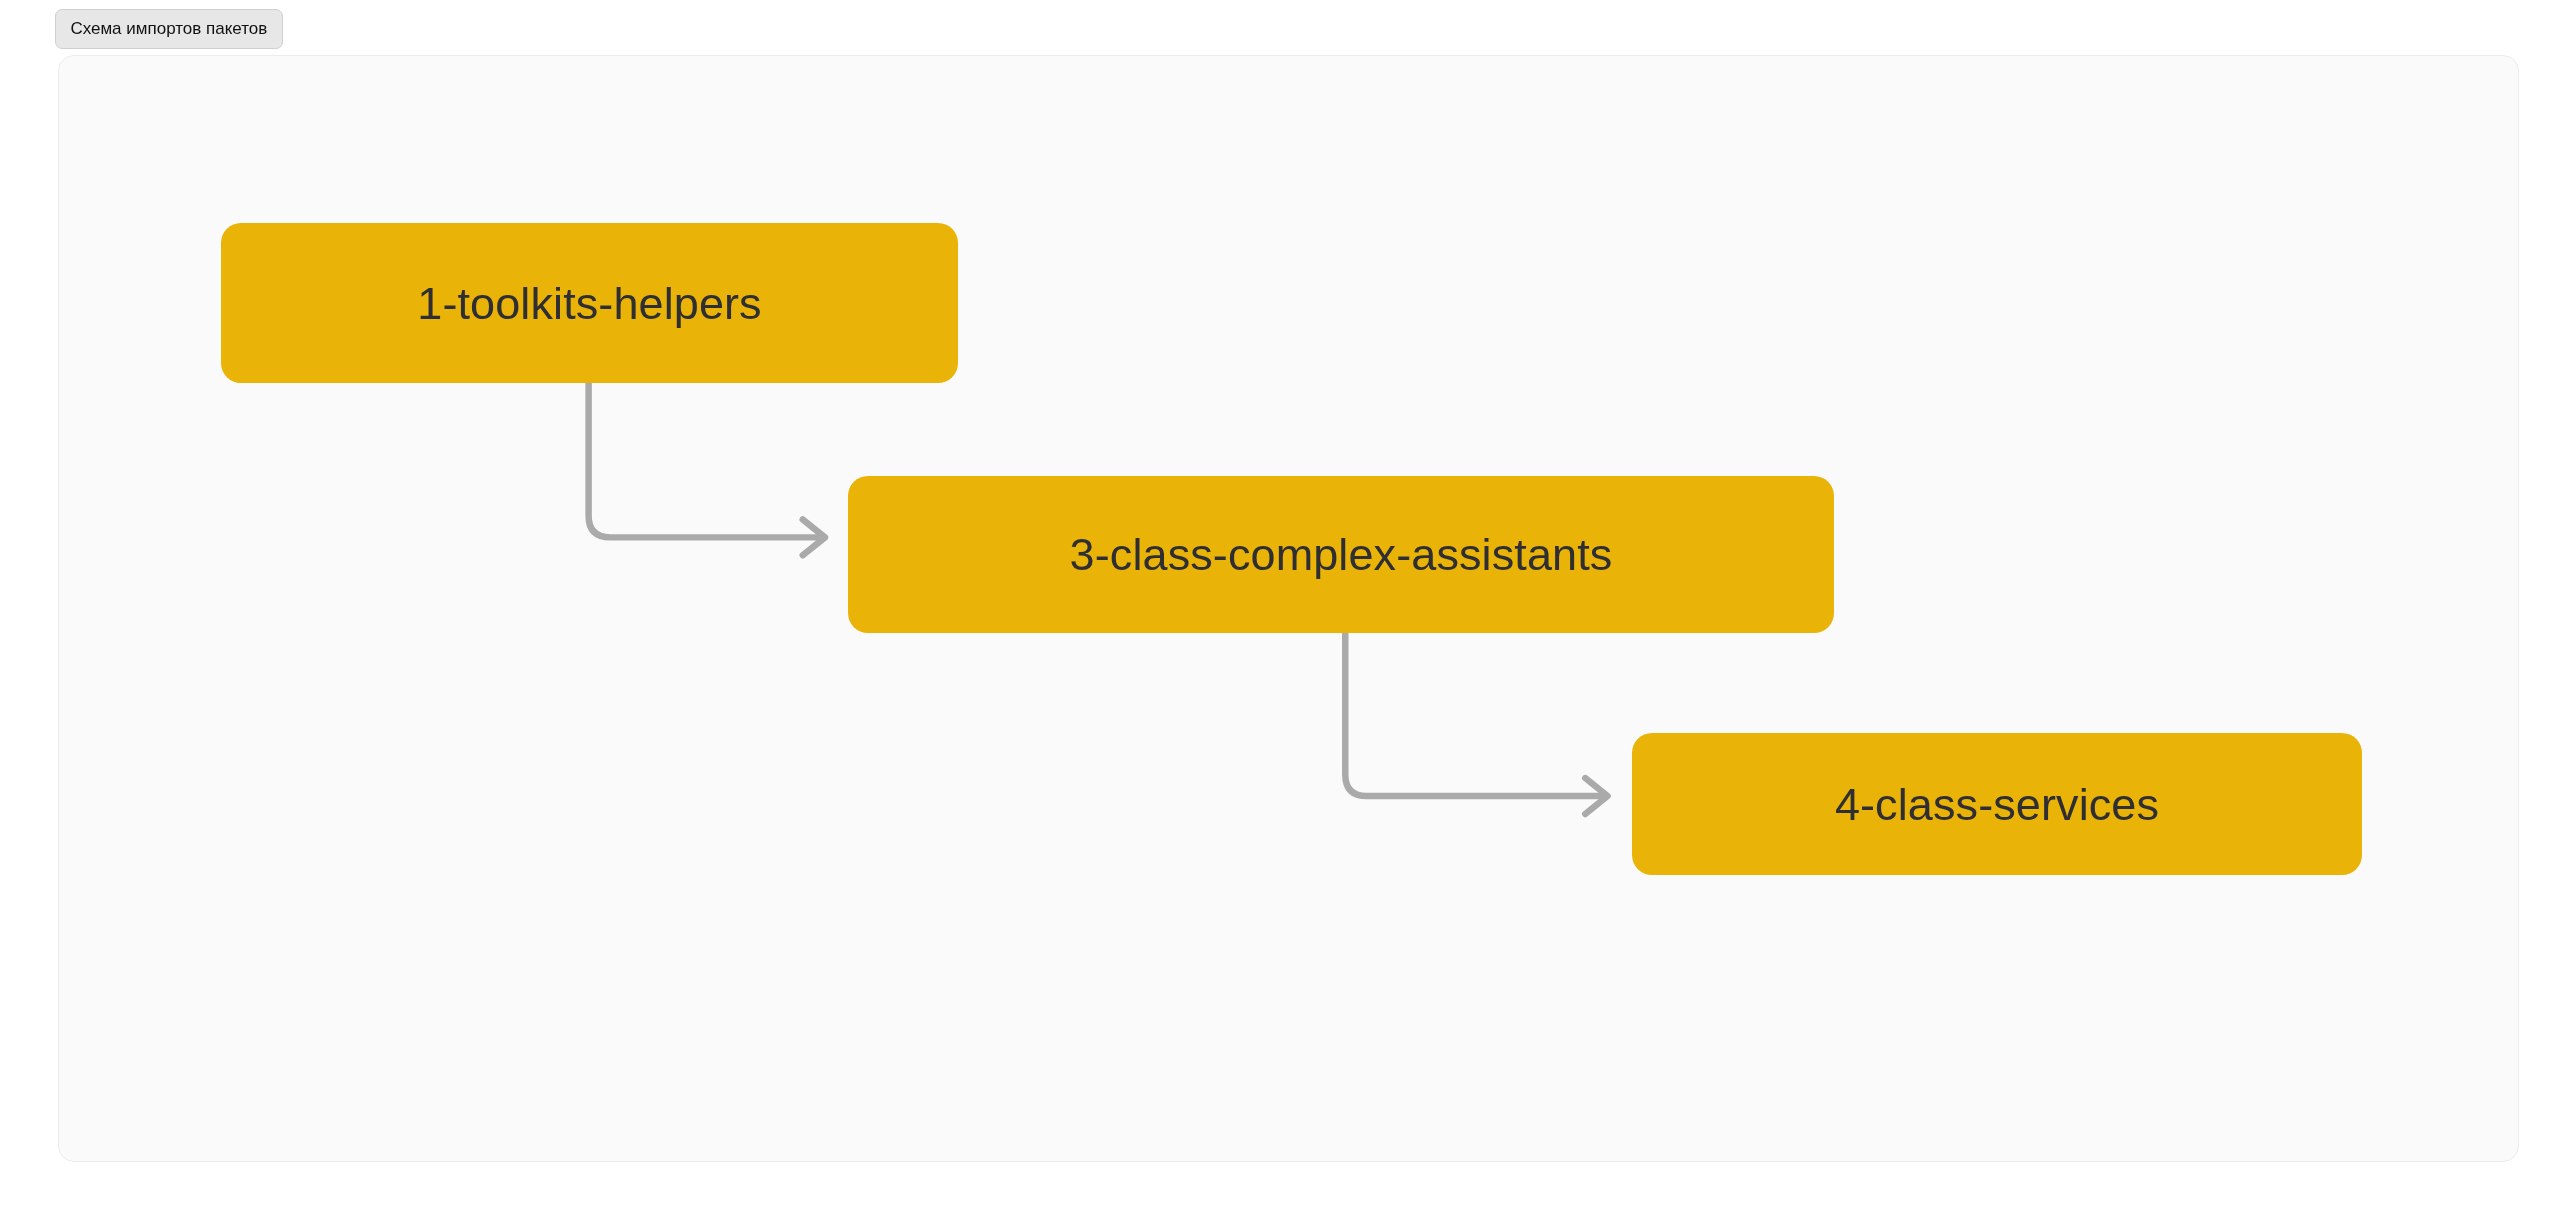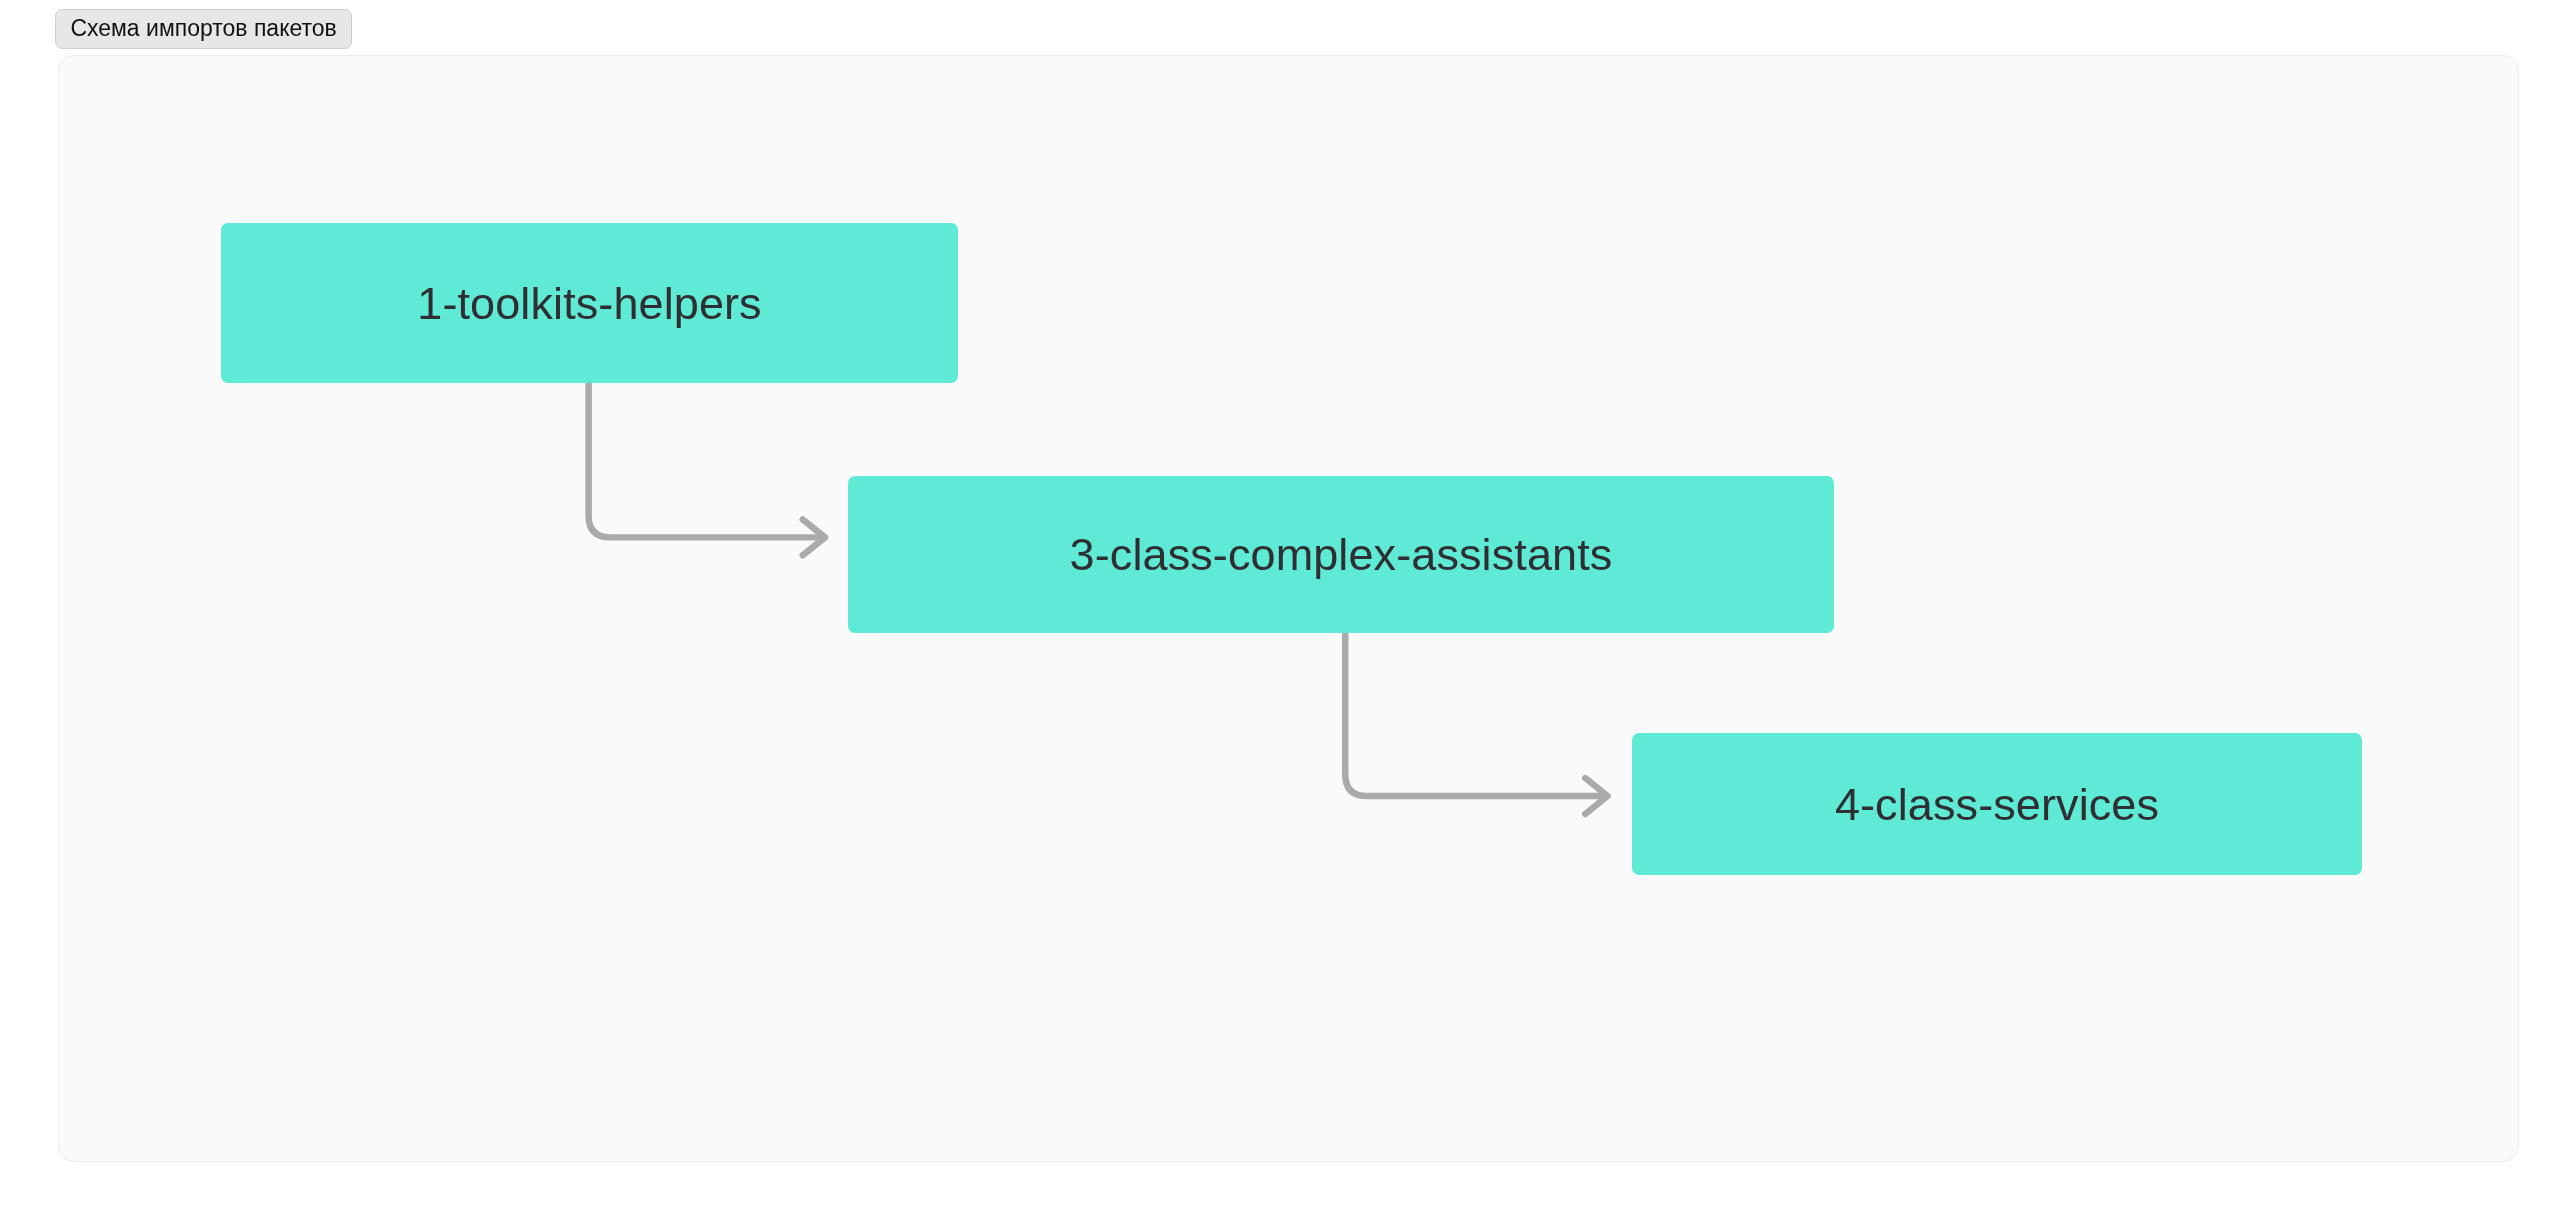--- a/index.html
+++ b/index.html
@@ -21,21 +21,21 @@
     left: 55px;
     top: 8.6px;
     height: 40px;
     box-sizing: border-box;
     display: flex;
     align-items: center;
     padding: 0 14.4px;
     background: #e7e7e7;
     border: 0.7px solid #cfcfcf;
     border-radius: 7.2px;
-    font-size: 23px;
+    font-size: 17px;
     line-height: 1;
     color: #111111;
     white-space: nowrap;
     z-index: 5;
   }
 
   
   .diagram-panel {
     position: absolute;
     left: 58px;
@@ -63,22 +63,22 @@
     pointer-events: none;
   }
 
   
   .node {
     position: absolute;
     box-sizing: border-box;
     display: flex;
     align-items: center;
     justify-content: center;
-    background: #5eead4;
-    border-radius: 7px;
+    background: #eab308;
+    border-radius: 20px;
     color: #2f2f33;
     font-size: 45px;
     line-height: 1;
     letter-spacing: 0.1px;
     white-space: nowrap;
     z-index: 2;
   }
 
   #node-1 { left: 162px; top: 167px;  width: 737px; height: 160px; }
   #node-2 { left: 789px; top: 420px; width: 986px; height: 157px; }

